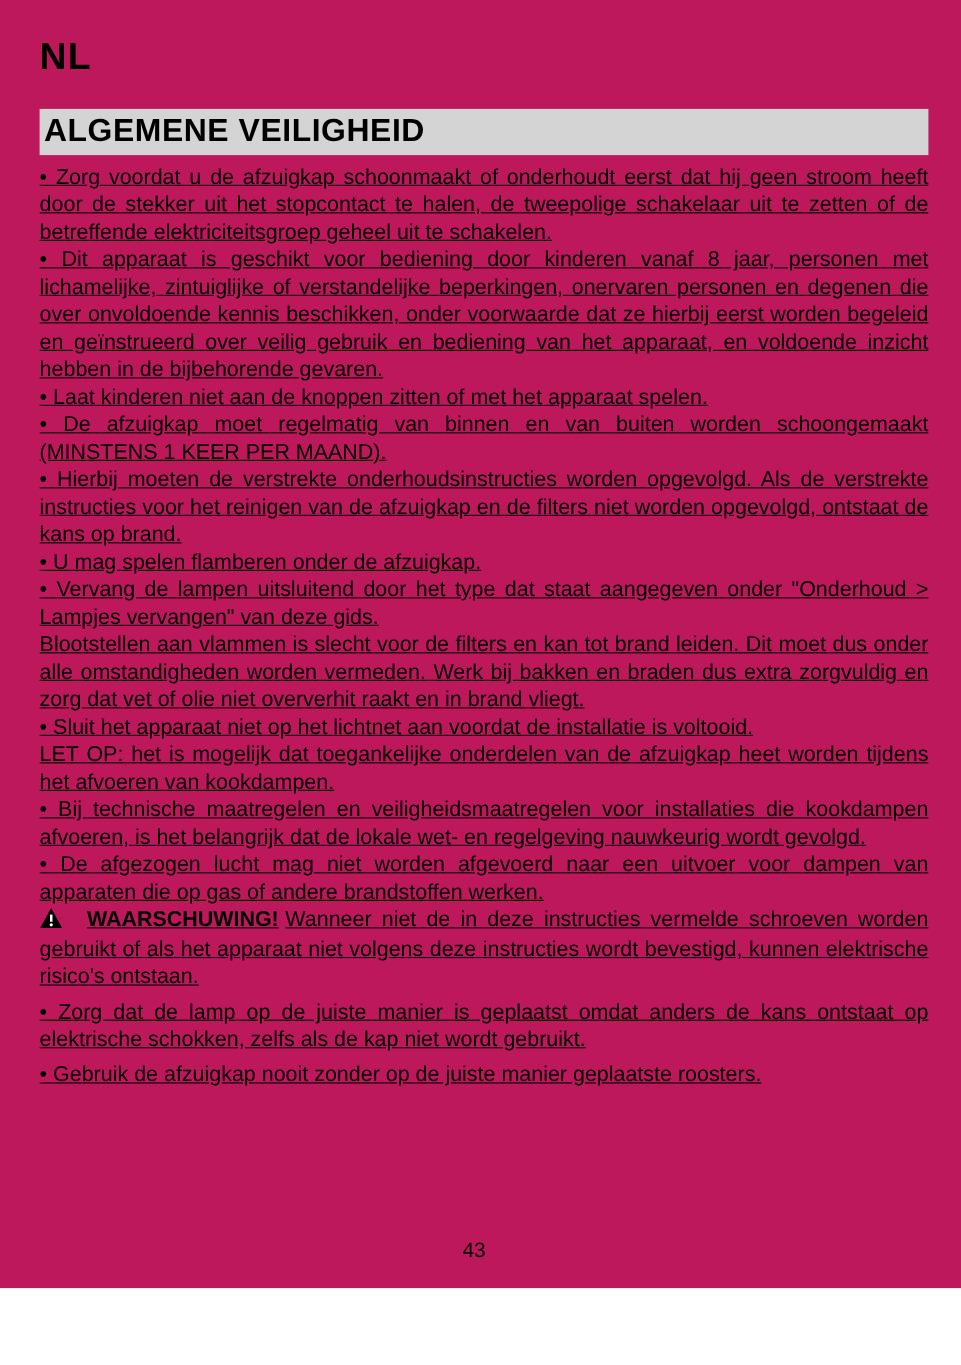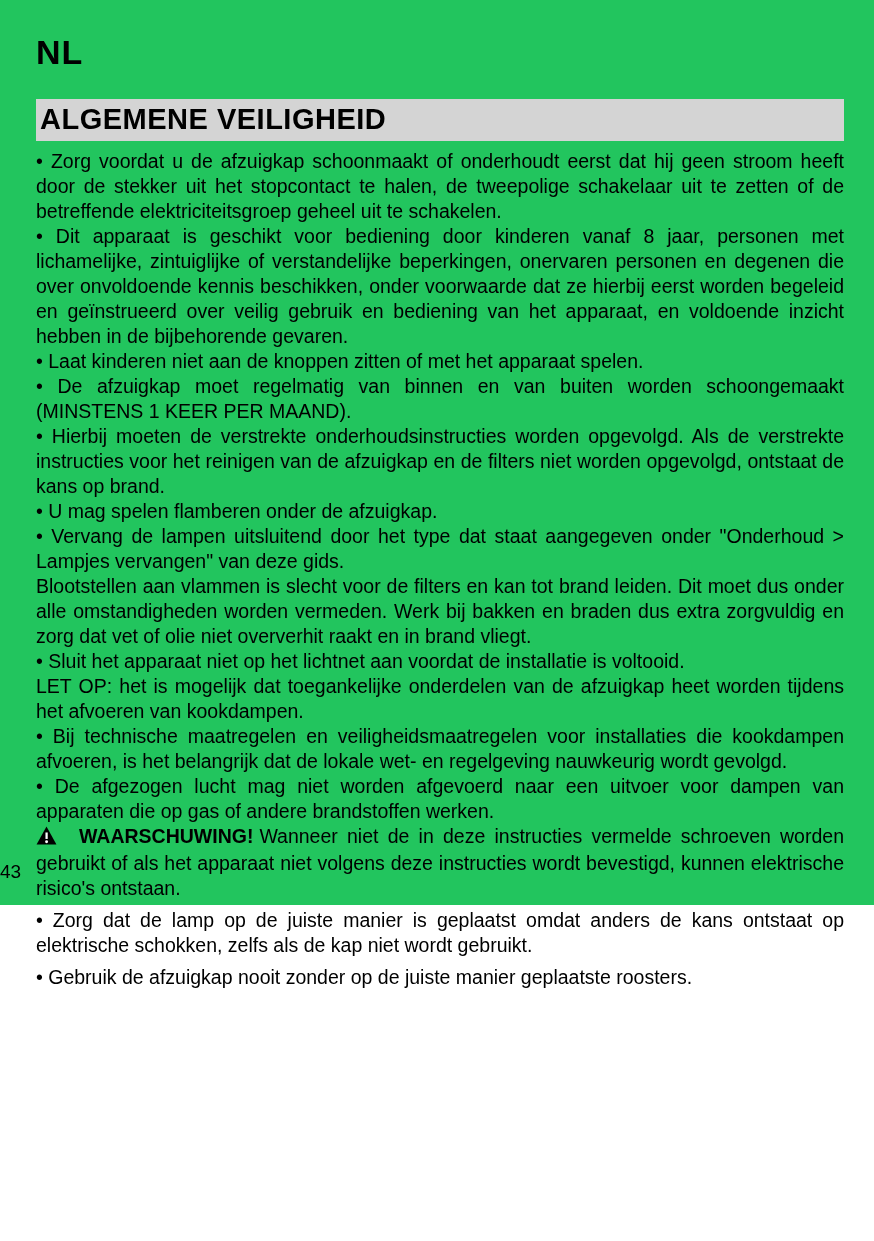--- a/index.html
+++ b/index.html
@@ -10,24 +10,24 @@
   body {
     width: 874px;
     height: 1241px;
     font-family: "Liberation Sans", sans-serif;
     color: #000000;
     overflow: hidden;
   }
   .page {
     position: relative;
     width: 874px;
-    height: 905px;
+    height: 1171px;
     box-sizing: border-box;
     padding: 28px 30px 0 36px;
-    background: #22c55e;
+    background: #be185d;
   }
   .lang-code {
     font-size: 34px;
     font-weight: bold;
     line-height: 1.1;
     margin: 6px 0 28px 0;
     letter-spacing: 1px;
   }
   .section-heading {
     background: #d4d4d4;
@@ -35,20 +35,21 @@
     font-weight: bold;
     line-height: 1.2;
     margin: 0 0 8px 0;
     padding: 3px 8px 4px 4px;
     letter-spacing: 0.5px;
   }
   .body-text {
     font-size: 19.5px;
     line-height: 25px;
     text-align: justify;
+    text-decoration: underline;
   }
   .body-text p {
     margin: 0;
   }
   .body-text p.spaced {
     margin-top: 7px;
   }
   .warning-para .warn-label {
     font-weight: bold;
   }
@@ -59,20 +60,21 @@
   }
   .warning-para .warn-label {
     margin-right: 6px;
     margin-left: 16px;
   }
   .page-number {
     position: absolute;
     left: 0;
     right: 12px;
     bottom: 22px;
+    text-align: center;
     font-size: 19px;
   }
 </style>
 </head>
 <body>
 
 <div class="page">
 
   <div class="lang-code">NL</div>
 

